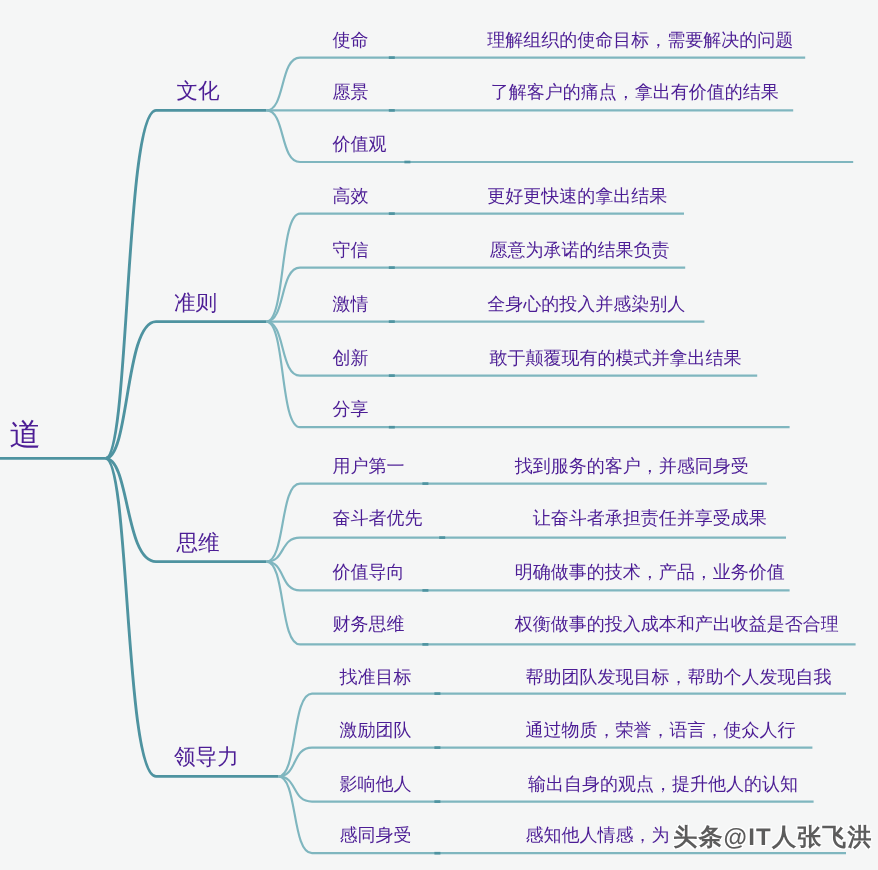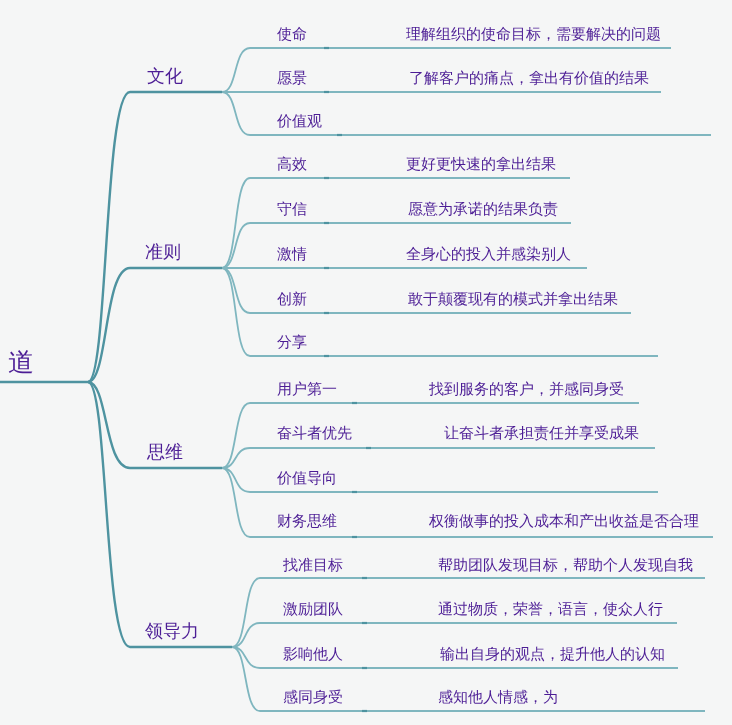--- a/index.html
+++ b/index.html
@@ -115,26 +115,28 @@
   <div class="node ds" style="left:406px;top:245px">全身心的投入并感染别人</div>
   <div class="node kw" style="left:277px;top:290px">创新</div>
   <div class="node ds" style="left:408px;top:290px">敢于颠覆现有的模式并拿出结果</div>
   <div class="node kw" style="left:277px;top:333px">分享</div>
 
   <div class="node kw" style="left:277px;top:380px">用户第一</div>
   <div class="node ds" style="left:429px;top:380px">找到服务的客户，并感同身受</div>
   <div class="node kw" style="left:277px;top:424px">奋斗者优先</div>
   <div class="node ds" style="left:444px;top:424px">让奋斗者承担责任并享受成果</div>
   <div class="node kw" style="left:277px;top:469px">价值导向</div>
+  <div class="node ds" style="left:429px;top:469px">明确做事的技术，产品，业务价值</div>
   <div class="node kw" style="left:277px;top:512px">财务思维</div>
   <div class="node ds" style="left:429px;top:512px">权衡做事的投入成本和产出收益是否合理</div>
 
   <div class="node kw" style="left:283px;top:556px">找准目标</div>
   <div class="node ds" style="left:438px;top:556px">帮助团队发现目标，帮助个人发现自我</div>
   <div class="node kw" style="left:283px;top:600px">激励团队</div>
   <div class="node ds" style="left:438px;top:600px">通过物质，荣誉，语言，使众人行</div>
   <div class="node kw" style="left:283px;top:645px">影响他人</div>
   <div class="node ds" style="left:440px;top:645px">输出自身的观点，提升他人的认知</div>
   <div class="node kw" style="left:283px;top:688px">感同身受</div>
   <div class="node ds" style="left:438px;top:688px">感知他人情感，为</div>
 
+  <div class="watermark">头条@IT人张飞洪</div>
 
 </div>
 
 </body></html>

